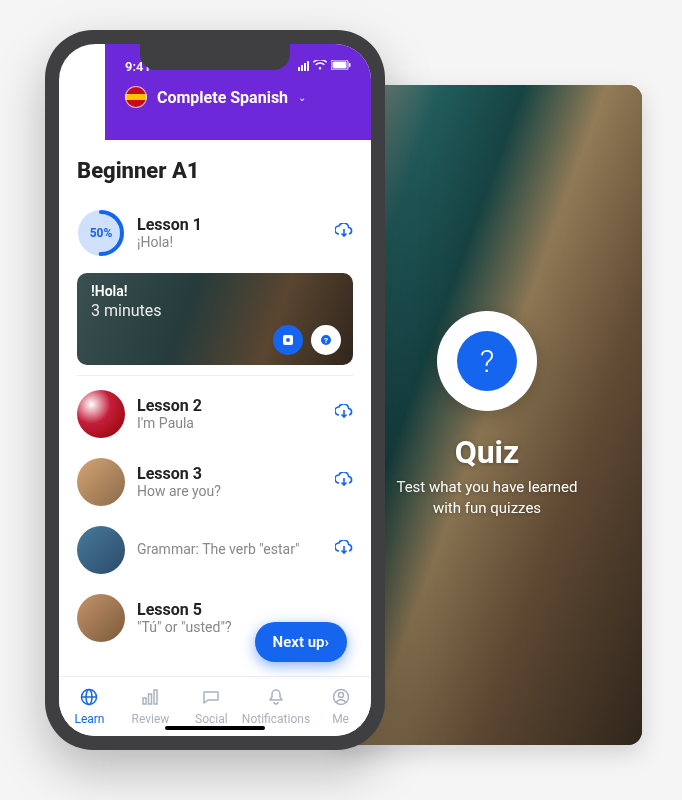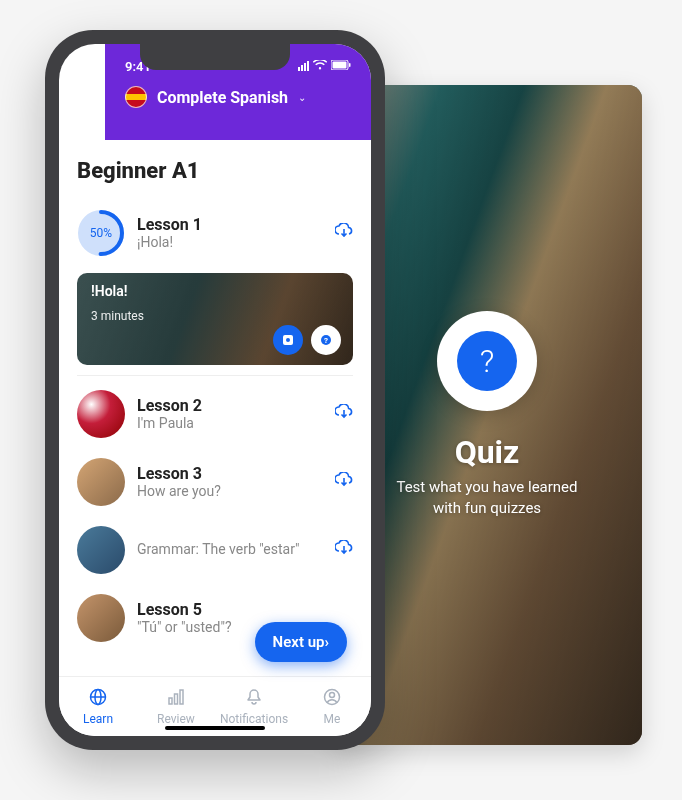--- a/index.html
+++ b/index.html
@@ -133,21 +133,21 @@
   .progress-ring {
     width: 48px; height: 48px; position: relative; flex-shrink: 0;
   }
   .progress-ring svg { transform: rotate(-90deg); }
   .progress-ring .fill { fill: #cfe0fb; }
   .progress-ring .track { stroke: #cfe0fb; }
   .progress-ring .bar { stroke: #1565ef; }
   .progress-ring .pct {
     position: absolute; inset: 0;
     display:flex; align-items:center; justify-content:center;
-    font-size: 12px; font-weight: 400; color: #1565ef;
+    font-size: 12px; font-weight: 700; color: #1565ef;
   }
   .av {
     width: 48px; height: 48px; border-radius: 50%;
     background: #888; flex-shrink: 0;
     background-size: cover;
   }
   .av2 { background: radial-gradient(circle at 30% 30%, #fff, #c41e3a 40%, #8b0000); }
   .av3 { background: linear-gradient(135deg, #d4a574, #8b6a4a); }
   .av4 { background: linear-gradient(135deg, #4a7a9a, #2a4a6a); }
   .av5 { background: linear-gradient(135deg, #c4946a, #7a5a3a); }
@@ -161,21 +161,21 @@
     margin: 6px 0 10px;
     border-radius: 10px;
     overflow: hidden;
     height: 92px;
     position: relative;
     background: linear-gradient(rgba(0,0,0,0.35), rgba(0,0,0,0.35)),
       linear-gradient(110deg, #5a7a7a, #3a5a5a 40%, #8a6a4a 70%, #4a3a2a);
   }
   .exp-text { position: absolute; top: 10px; left: 14px; color: #fff; }
   .exp-title { font-size: 14px; font-weight: 600; }
-  .exp-dur { font-size: 12px; opacity: 0.9; margin-top: 10px; }
+  .exp-dur { font-size: 16px; opacity: 0.9; margin-top: 2px; }
   .exp-btns { position: absolute; bottom: 10px; right: 12px; display: flex; gap: 8px; }
   .exp-btn {
     width: 30px; height: 30px; border-radius: 50%;
     display: flex; align-items: center; justify-content: center;
     font-size: 13px;
   }
   .exp-btn.blue { background: #1565ef; color: #fff; }
   .exp-btn.white { background: #fff; color: #1565ef; }
 
   .divider { height: 1px; background: #eee; margin: 4px 0; }
@@ -366,20 +366,26 @@
       <div class="nav-item">
         <span class="nav-icon"><svg width="18" height="18" viewBox="0 0 18 18">
               <rect x="2" y="10" width="3" height="6" fill="none" stroke="currentColor" stroke-width="1.5"></rect>
               <rect x="7.5" y="6" width="3" height="10" fill="none" stroke="currentColor" stroke-width="1.5"></rect>
               <rect x="13" y="2" width="3" height="14" fill="none" stroke="currentColor" stroke-width="1.5"></rect>
             </svg></span>
         <span>Review</span>
       </div>
       <div class="nav-item">
         <span class="nav-icon"><svg width="18" height="18" viewBox="0 0 18 18">
+              <path d="M2 4h14v8H6l-4 3V4z" fill="none" stroke="currentColor" stroke-width="1.5" stroke-linejoin="round"></path>
+            </svg></span>
+        <span>Social</span>
+      </div>
+      <div class="nav-item">
+        <span class="nav-icon"><svg width="18" height="18" viewBox="0 0 18 18">
               <path d="M9 2a4 4 0 00-4 4v3l-2 3h12l-2-3V6a4 4 0 00-4-4zM7 14a2 2 0 004 0" fill="none" stroke="currentColor" stroke-width="1.5" stroke-linejoin="round"></path>
             </svg></span>
         <span>Notifications</span>
       </div>
       <div class="nav-item">
         <span class="nav-icon"><svg width="18" height="18" viewBox="0 0 18 18">
               <circle cx="9" cy="9" r="7.5" fill="none" stroke="currentColor" stroke-width="1.5"></circle>
               <circle cx="9" cy="7" r="2.5" fill="none" stroke="currentColor" stroke-width="1.5"></circle>
               <path d="M4 15a5.5 5.5 0 0110 0" fill="none" stroke="currentColor" stroke-width="1.5"></path>
             </svg></span>

